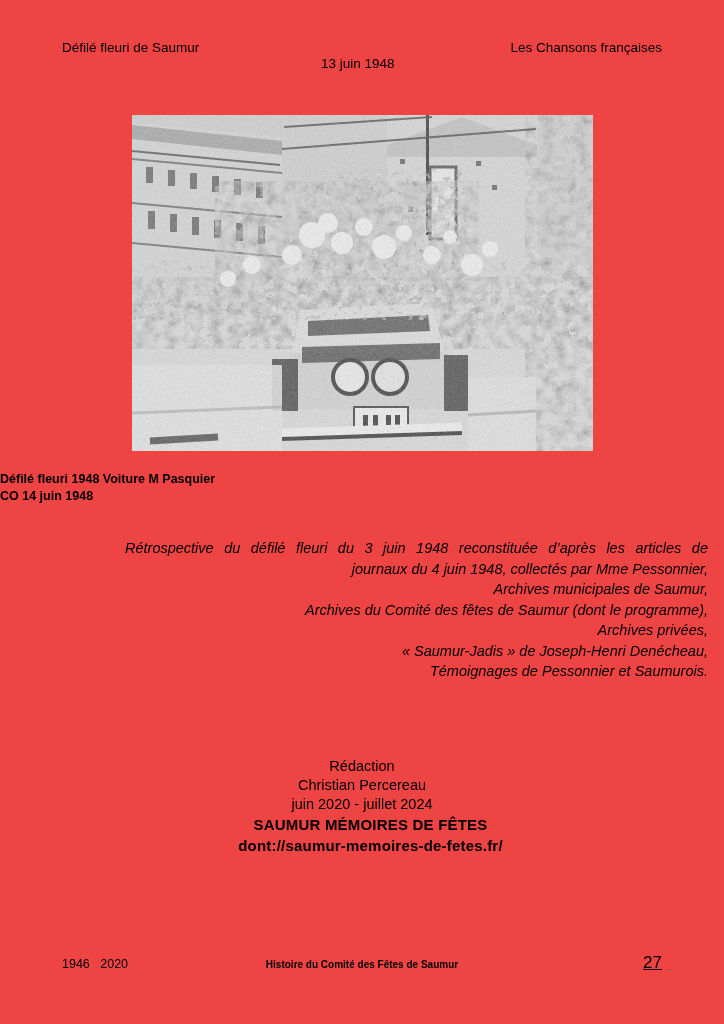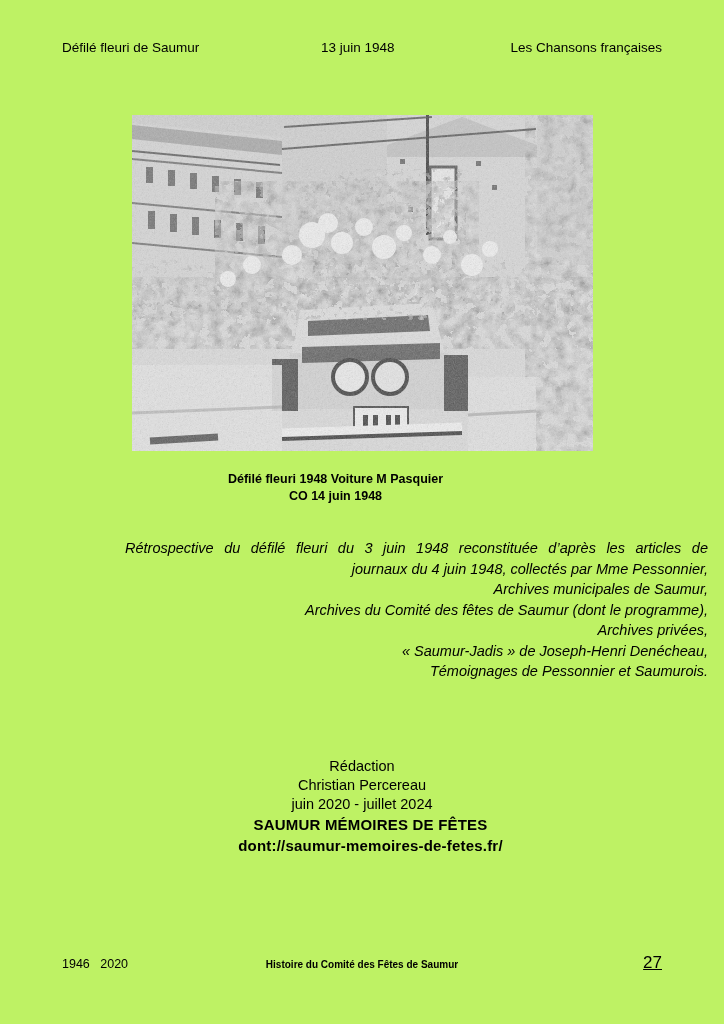--- a/index.html
+++ b/index.html
@@ -13,42 +13,42 @@
     position: relative;
     overflow: hidden;
     font-family: "Liberation Sans", sans-serif;
     color: #000000;
     -webkit-font-smoothing: antialiased;
   }
 
   .page {
     position: absolute;
     inset: 0;
-    background: #bef264;
+    background: #ef4444;
   }
 
   
   .running-header {
     position: absolute;
     left: 62px;
     top: 40px;
     width: 600px;
     height: 20px;
   }
   .hdr-left {
     position: absolute;
     left: 0;
     top: 0;
     font-size: 13.5px;
     white-space: nowrap;
   }
   .hdr-center {
     position: absolute;
     left: 259px;
-    top: 0;
+    top: 16px;
     font-size: 13.5px;
     white-space: nowrap;
   }
   .hdr-right {
     position: absolute;
     right: 0;
     top: 0;
     font-size: 13.5px;
     white-space: nowrap;
   }
@@ -66,25 +66,23 @@
   .photo-canvas {
     position: absolute;
     inset: 0;
   }
 
   .photo-caption {
     position: absolute;
     left: 0;
     top: 471px;
     width: 575px;
-    text-align: center;
     font-size: 12.5px;
     font-weight: bold;
     line-height: 17px;
-    padding-left: 48px;
   }
   .photo-caption .cap-line {
     display: block;
   }
 
   
   .sources {
     position: absolute;
     left: 105px;
     top: 538px;

